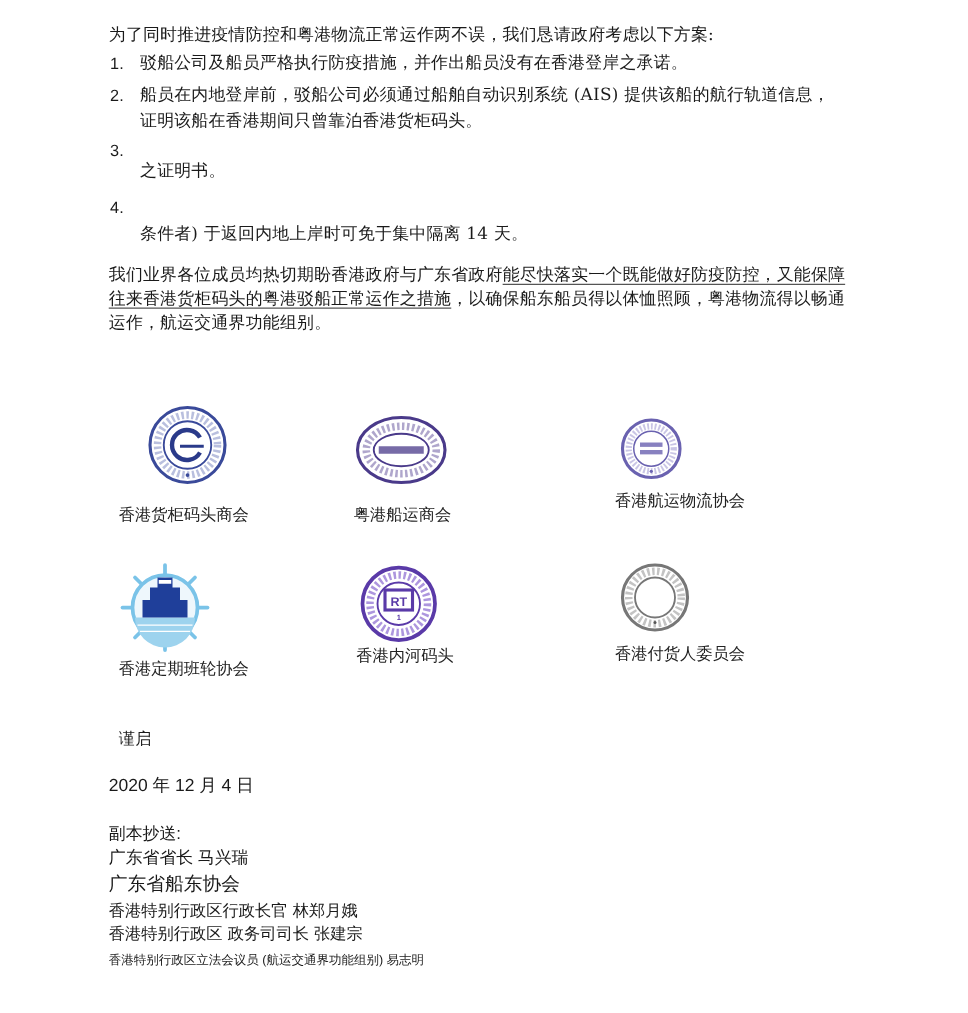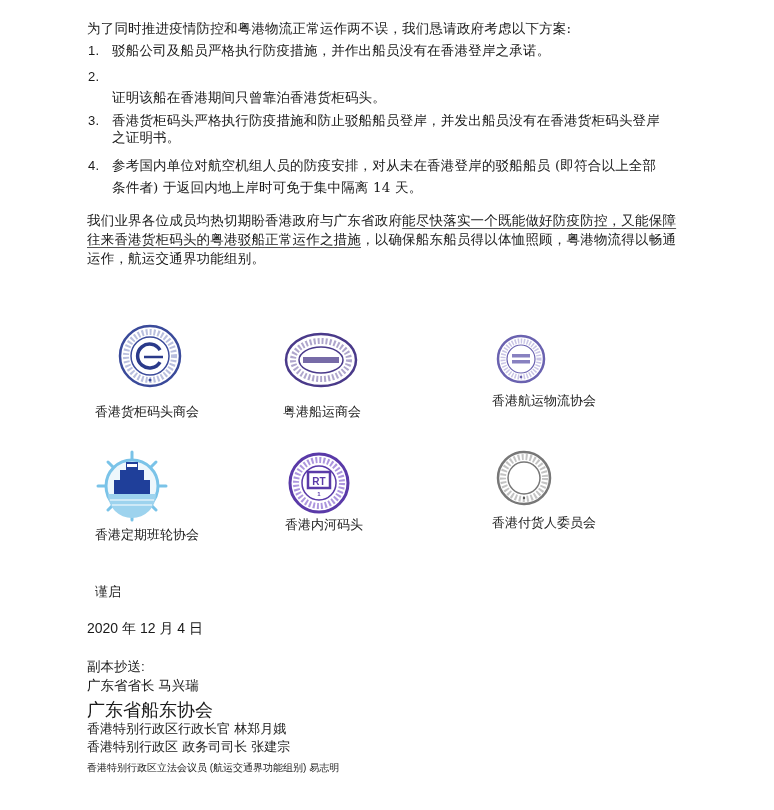--- a/index.html
+++ b/index.html
@@ -21,34 +21,33 @@
 
   <div class="p" style="top:18px;">为了同时推进疫情防控和粤港物流正常运作两不误，我们恳请政府考虑以下方案:</div>
 
   <div>
     <div class="li" style="top:40px;">
       <span class="num">1.</span>
       <span>驳船公司及船员严格执行防疫措施，并作出船员没有在香港登岸之承诺。</span>
     </div>
     <div class="li" style="top:66px;">
       <span class="num">2.</span>
+      <span>船员在内地登岸前，驳船公司必须通过船舶自动识别系统 (AIS) 提供该船的航行轨道信息，</span>
     </div>
     <div class="li" style="top:87px;">
       <span>证明该船在香港期间只曾靠泊香港货柜码头。</span>
     </div>
     <div class="li" style="top:110px;">
       <span class="num">3.</span>
-      <span>香港货柜码头严格执行防疫措施和防止驳船船员登岸，并发出船员没有在香港货柜码头登岸</span>
     </div>
     <div class="li" style="top:127px;">
       <span>之证明书。</span>
     </div>
     <div class="li" style="top:155px;">
       <span class="num">4.</span>
-      <span>参考国内单位对航空机组人员的防疫安排，对从未在香港登岸的驳船船员 (即符合以上全部</span>
     </div>
     <div class="li" style="top:177px;">
       <span>条件者) 于返回内地上岸时可免于集中隔离 14 天。</span>
     </div>
   </div>
 
   <div>
     <div class="p" style="top:210px;">
       <span>我们业界各位成员均热切期盼香港政府与广东省政府</span><span class="ul">能尽快落实一个既能做好防疫防控，又能保障</span>
     </div>
@@ -138,19 +137,19 @@
     </div>
     <div class="logo-label" style="left:492px; top:514px;">香港付货人委员会</div>
   </div>
 
   <div class="p" style="top:582px; left:95px; font-size:13px;">谨启</div>
   <div class="cc" style="top:620px; font-size:14px;">2020 年 12 月 4 日</div>
 
   <div>
     <div class="cc" style="top:658px; font-size:13.5px;">副本抄送:</div>
     <div class="cc" style="top:677px; font-size:13.5px;">广东省省长 马兴瑞</div>
-    <div class="cc" style="top:698px; font-size:18px;">广东省船东协会</div>
+    <div class="cc" style="top:698px; font-size:15px;">广东省船东协会</div>
     <div class="cc" style="top:720px; font-size:13px; font-family:'DejaVu Serif',serif;">香港特别行政区行政长官 林郑月娥</div>
     <div class="cc" style="top:738px; font-size:13px; font-family:'DejaVu Serif',serif;">香港特别行政区 政务司司长 张建宗</div>
     <div class="cc" style="top:761px; font-size:10px;">香港特别行政区立法会议员 (航运交通界功能组别) 易志明</div>
   </div>
 
 </div>
 
 </body></html>

